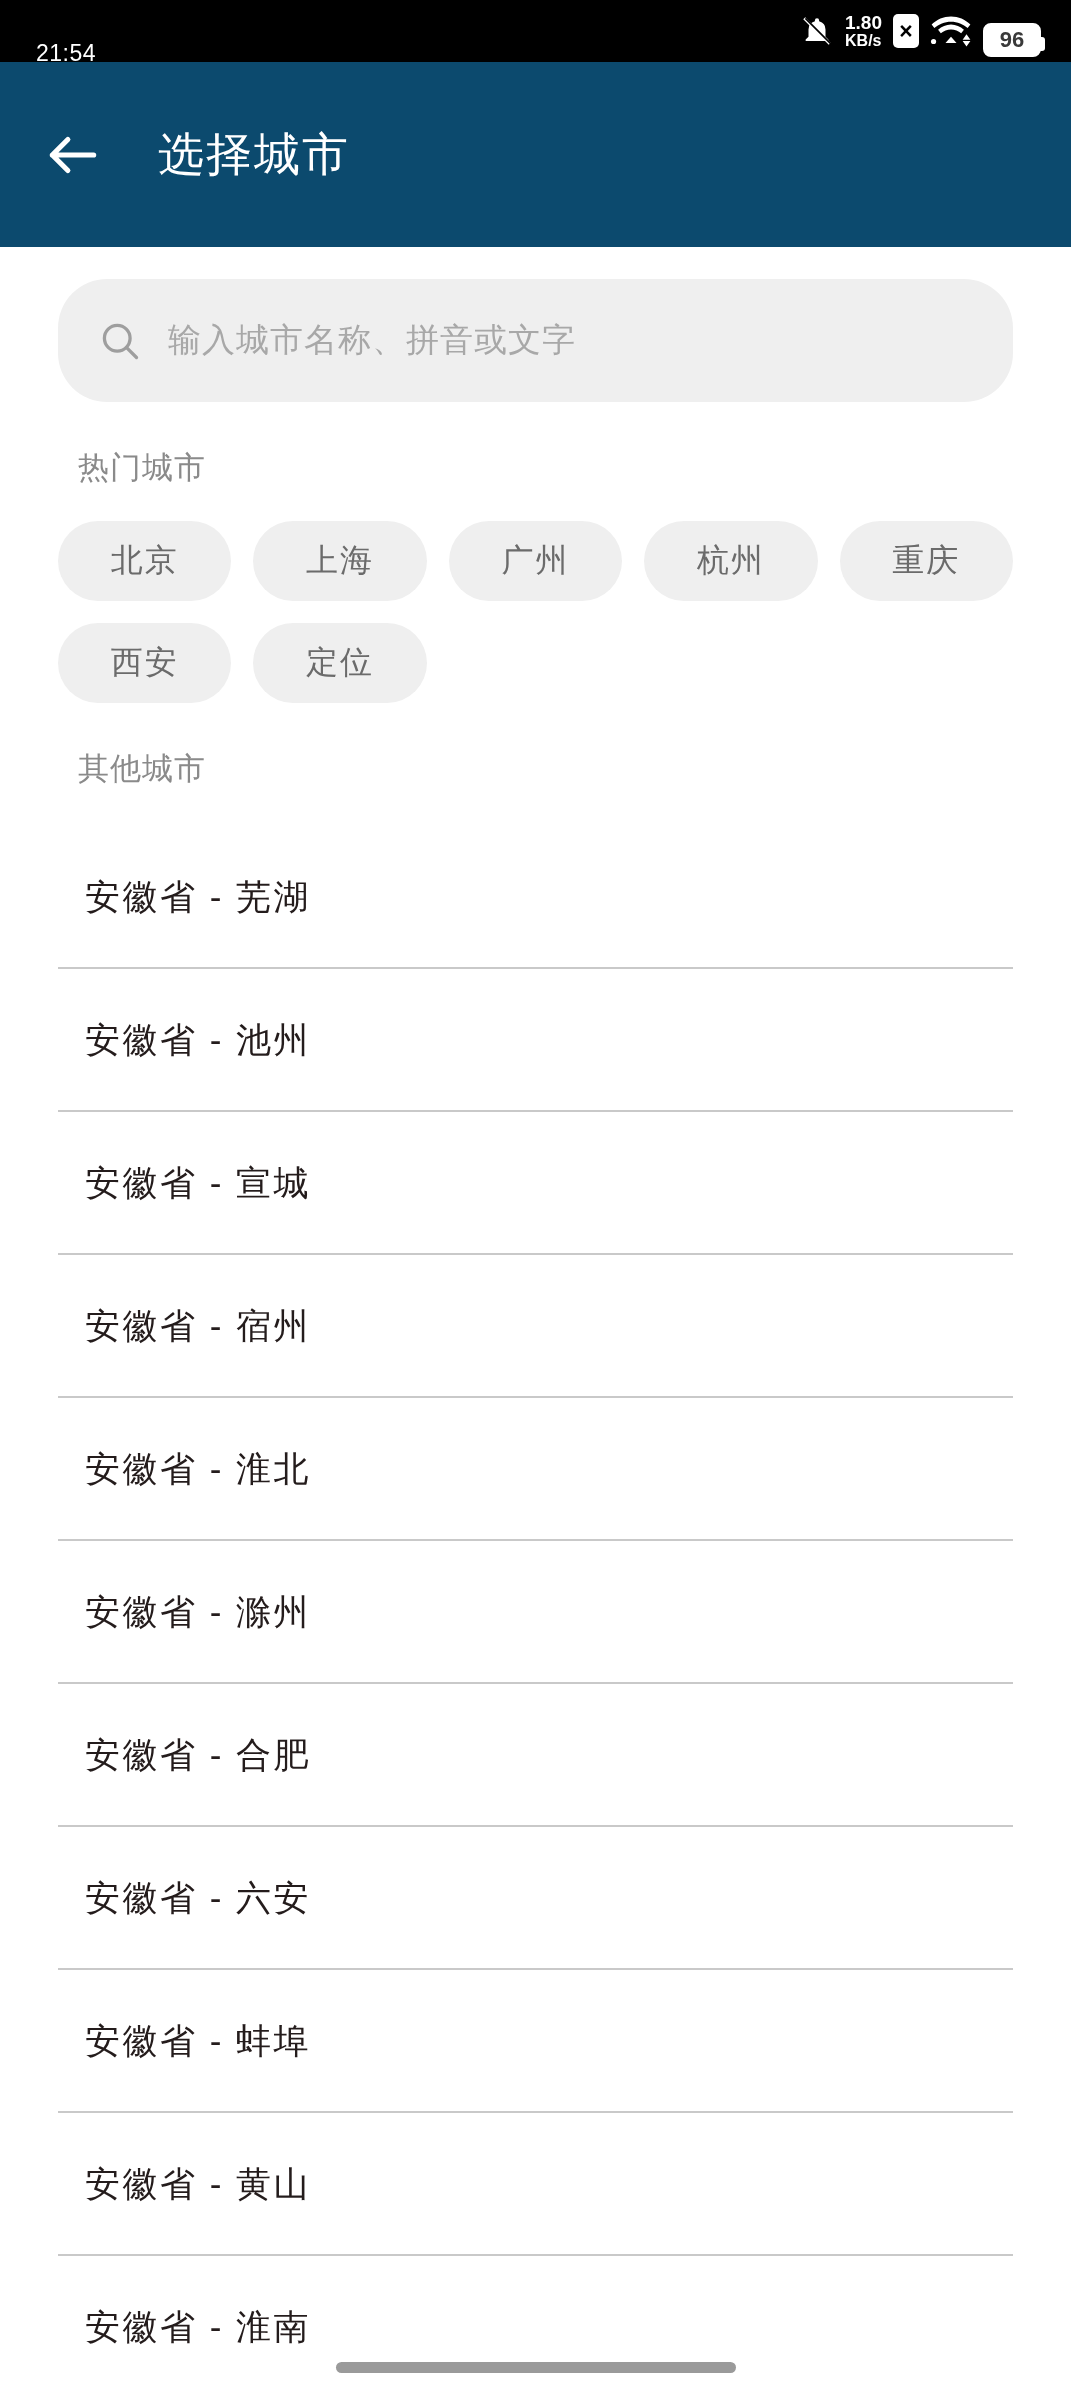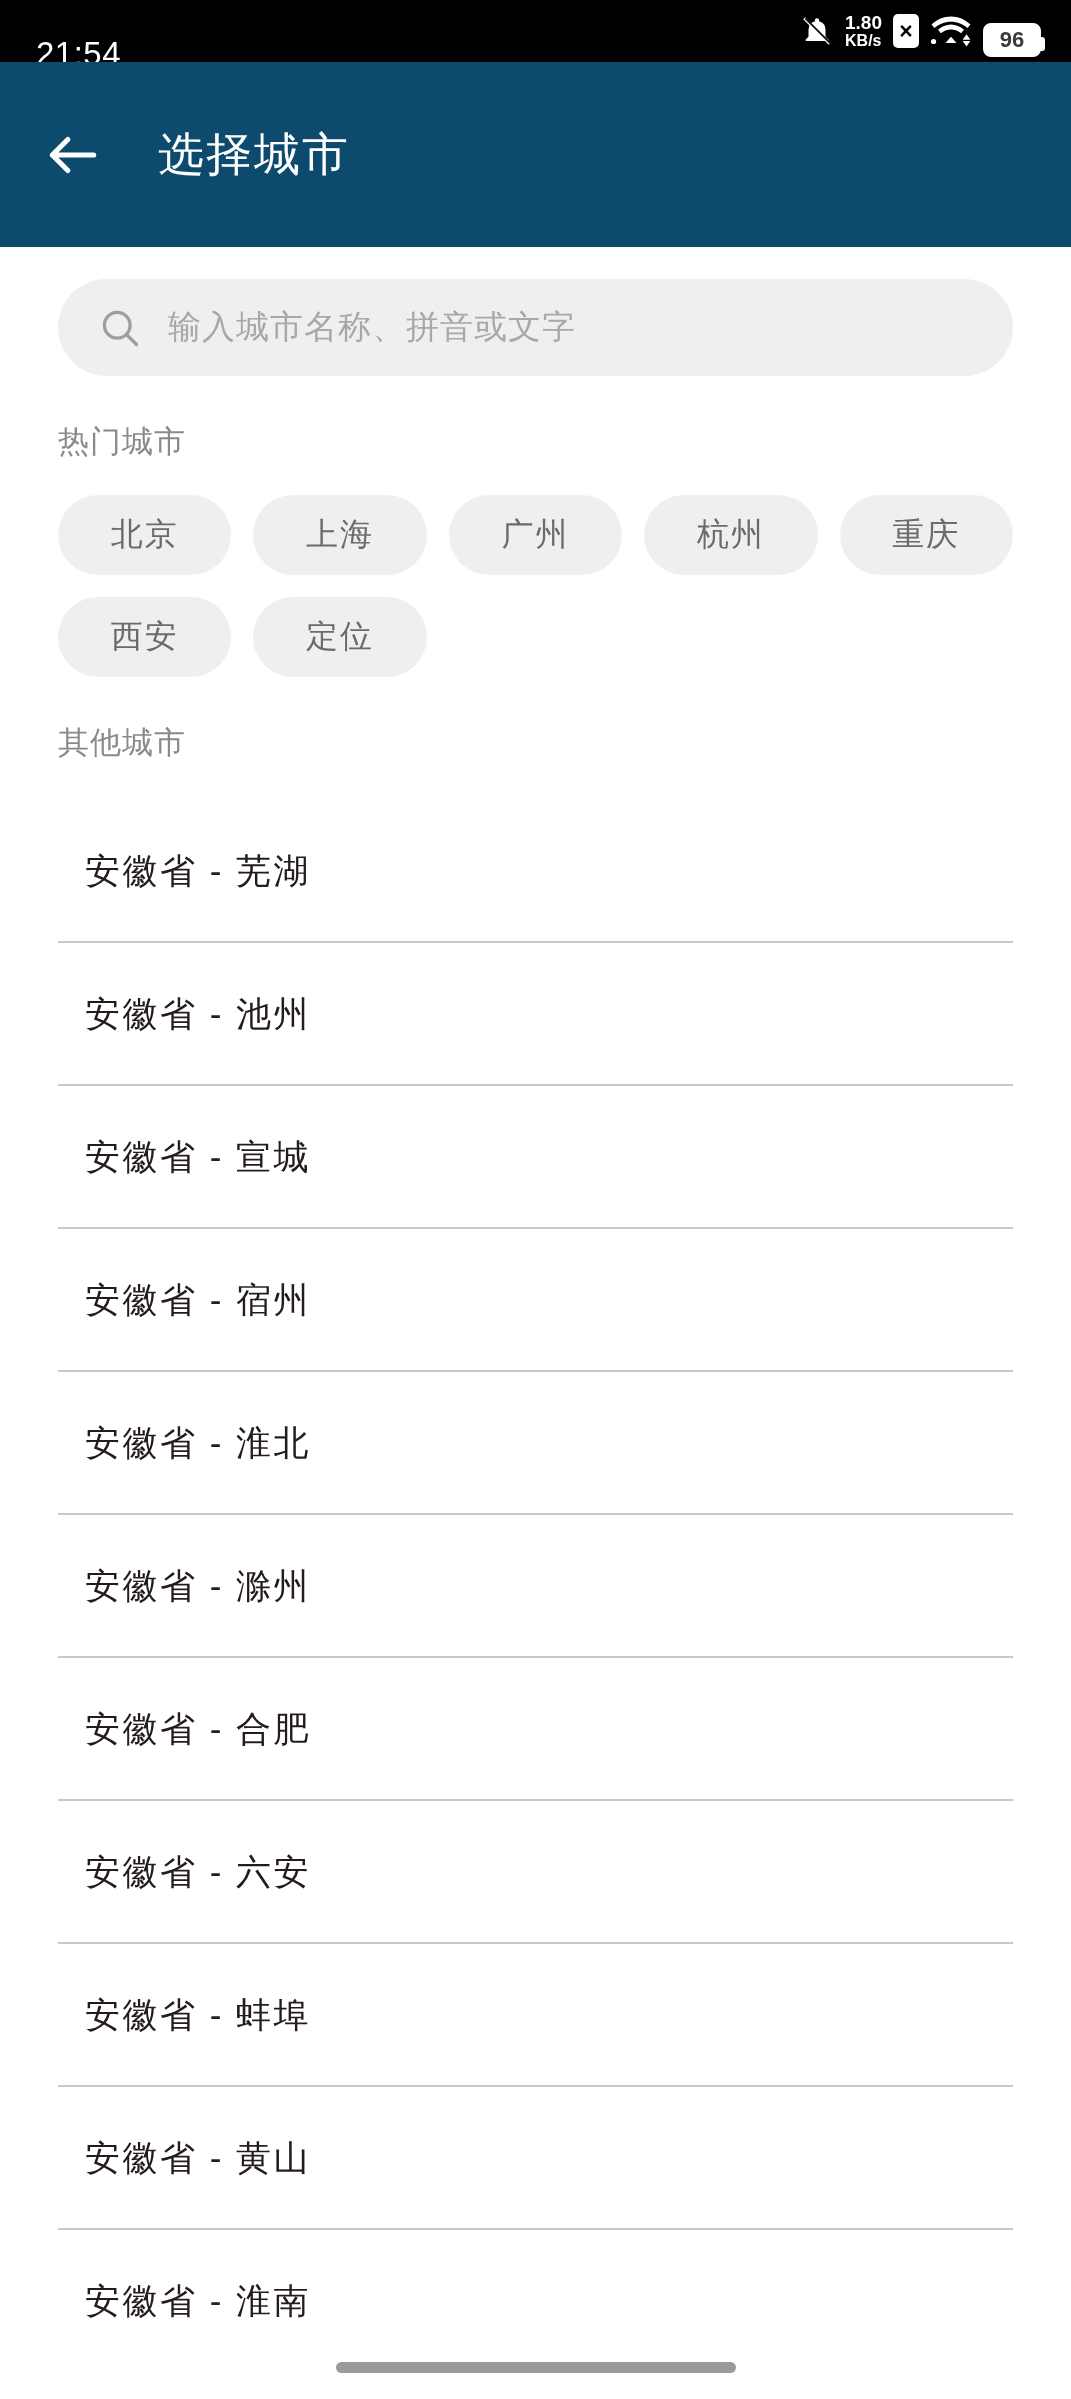--- a/index.html
+++ b/index.html
@@ -11,21 +11,21 @@
   }
   .screen { position:relative; width:1071px; height:2399px; background:#fff; overflow:hidden; }
 
   
   .statusbar{
     position:absolute; top:0; left:0; width:1071px; height:62px;
     background:#000; color:#fff;
     display:flex; align-items:center; justify-content:space-between;
     padding:0 30px 0 36px;
   }
-  .sb-clock{ font-size:33px; letter-spacing:.5px; font-weight:400; line-height:1;margin-top:44px; }
+  .sb-clock{ font-size:23px; letter-spacing:.5px; font-weight:400; line-height:1;margin-top:44px; }
   .sb-right{ display:flex; align-items:center; gap:11px; }
   .sb-net{ display:flex; flex-direction:column; align-items:flex-start; line-height:1.02; }
   .sb-net .n1{ font-size:19px; font-weight:700; }
   .sb-net .n2{ font-size:16px; font-weight:700; }
   .sim-badge{
     width:26px; height:34px; background:#fff; border-radius:5px;
     position:relative;
   }
   .sim-badge::after{
     content:"\00D7"; position:absolute; inset:0; color:#000;
@@ -61,31 +61,31 @@
 
   
   .content{
     position:absolute; top:247px; left:0; width:1071px; height:2152px;
     background:#fff; overflow:hidden;
   }
 
   
   .search-wrap{ padding:32px 58px 0 58px; }
   .searchbar{
-    height:97px; background:#efefef; border-radius:49px;
+    height:123px; background:#efefef; border-radius:49px;
     display:flex; align-items:center; padding:0 40px; cursor:text;
   }
   .search-ph{
     font-size:33px; color:#a8a8a8; margin-left:26px; letter-spacing:1px;
     white-space:nowrap;
   }
 
   
   .sec-title{
-    font-size:31px; color:#8a8a8a; padding:45px 0 0 58px; letter-spacing:1px;
+    font-size:31px; color:#8a8a8a; padding:45px 0 0 78px; letter-spacing:1px;
   }
 
   
   .chips{
     display:grid; grid-template-columns:repeat(5,1fr);
     gap:22px 22px; padding:32px 58px 0 58px;
   }
   .chip{
     height:80px; background:#efefef; border-radius:40px;
     display:flex; align-items:center; justify-content:center;

